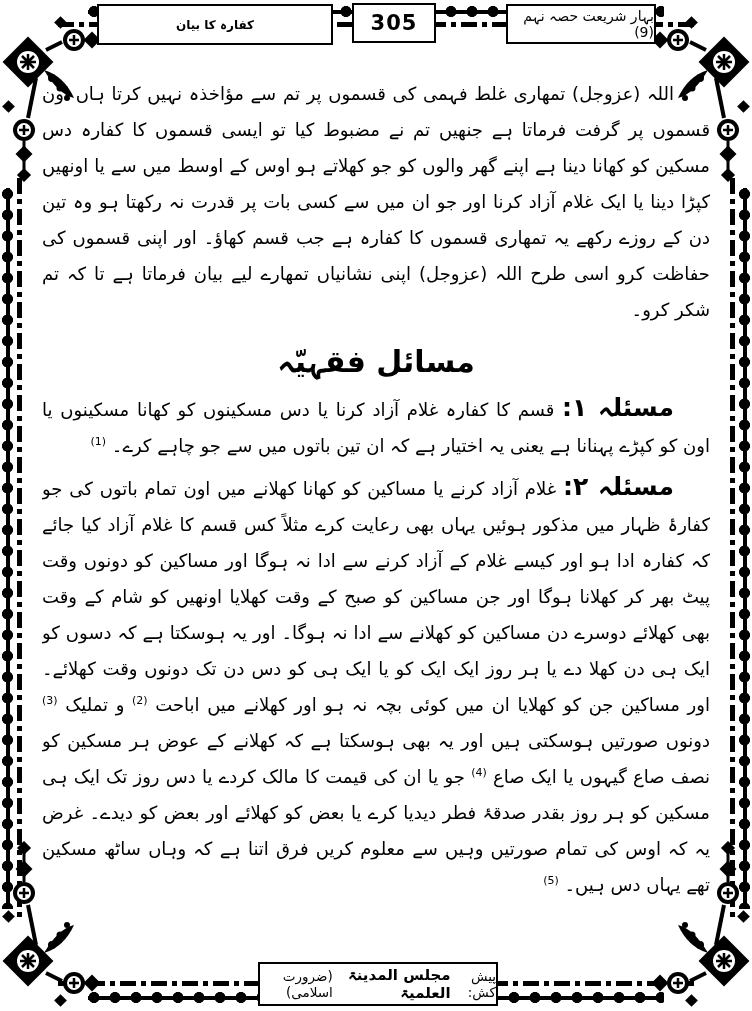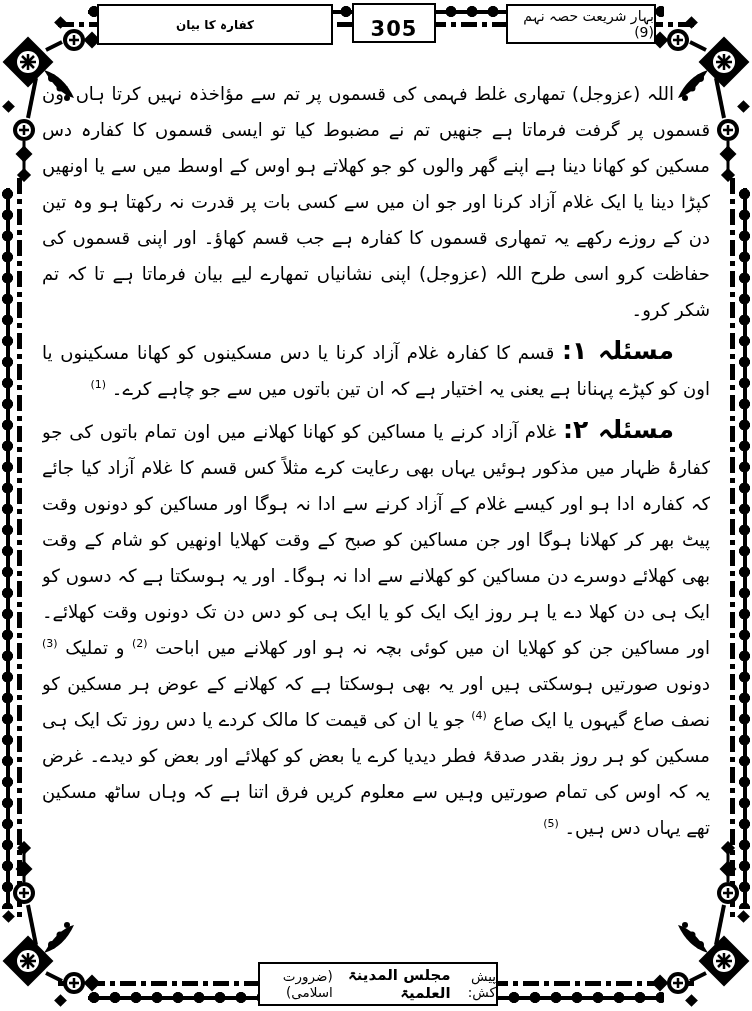--- a/index.html
+++ b/index.html
@@ -29,21 +29,21 @@
   .corner{position:absolute;width:100px;height:170px;}
   .tl{left:0;top:12px;}
   .tr{right:0;top:12px;transform:scaleX(-1);}
   .bl{left:0;bottom:0;transform:scaleY(-1);}
   .br{right:0;bottom:0;transform:scale(-1,-1);}
   
   .hdr-box{position:absolute;background:#fff;border:2.5px solid #000;z-index:5;
     display:flex;align-items:center;justify-content:center;direction:rtl;}
   .box-section{left:97px;top:4px;width:232px;height:37px;font-size:12px;font-weight:bold;}
   .box-page{left:352px;top:3px;width:80px;height:36px;font-size:21px;font-weight:bold;
-    font-family:"DejaVu Sans", sans-serif;letter-spacing:1px;align-items:flex-end;}
+    font-family:"DejaVu Sans", sans-serif;letter-spacing:1px;}
   .box-book{left:506px;top:4px;width:146px;height:36px;font-size:14px;font-weight:normal;}
   .box-footer{left:258px;top:962px;width:236px;height:40px;font-size:13.5px;gap:4px;}
   .box-footer .org{font-weight:bold;font-size:15px;}
   
   .content{position:absolute;top:52px;left:42px;right:42px;height:912px;overflow:hidden;
     direction:rtl;text-align:justify;font-size:18px;line-height:36px;margin-top:24px;}
   .para{margin:0;text-indent:36px;}
   .masala{margin:5px 0 0 0;}
   .masala .mlabel{font-weight:bold;font-size:25px;}
   h1.sec-head{margin:12px 0 6px 0;text-align:center;text-indent:0;
@@ -172,20 +172,21 @@
   <div class="hdr-box box-page">
     <span>305</span>
   </div>
   <div class="hdr-box box-book">
     <span>بہار شریعت حصہ نہم (9)</span>
   </div>
 
   <div class="content" dir="rtl">
     <p class="para">اللہ (عزوجل) تمھاری غلط فہمی کی قسموں پر تم سے مؤاخذہ نہیں کرتا ہاں اون قسموں پر گرفت فرماتا ہے جنھیں تم نے مضبوط کیا تو ایسی قسموں کا کفارہ دس مسکین کو کھانا دینا ہے اپنے گھر والوں کو جو کھلاتے ہو اوس کے اوسط میں سے یا اونھیں کپڑا دینا یا ایک غلام آزاد کرنا اور جو ان میں سے کسی بات پر قدرت نہ رکھتا ہو وہ تین دن کے روزے رکھے یہ تمھاری قسموں کا کفارہ ہے جب قسم کھاؤ۔ اور اپنی قسموں کی حفاظت کرو اسی طرح اللہ (عزوجل) اپنی نشانیاں تمھارے لیے بیان فرماتا ہے تا کہ تم شکر کرو۔</p>
 
+    <h1 class="sec-head">مسائل فقہیّہ</h1>
 
 
     <p class="para masala">
       <span class="mlabel">مسئلہ ۱:</span><span> قسم کا کفارہ غلام آزاد کرنا یا دس مسکینوں کو کھانا مسکینوں یا اون کو کپڑے پہنانا ہے یعنی یہ اختیار ہے کہ ان تین باتوں میں سے جو چاہے کرے۔ </span><sup class="fnmark">(1)</sup>
     </p>
 
     <p class="para masala">
       <span class="mlabel">مسئلہ ۲:</span><span> غلام آزاد کرنے یا مساکین کو کھانا کھلانے میں اون تمام باتوں کی جو کفارۂ ظہار میں مذکور ہوئیں یہاں بھی رعایت کرے مثلاً کس قسم کا غلام آزاد کیا جائے کہ کفارہ ادا ہو اور کیسے غلام کے آزاد کرنے سے ادا نہ ہوگا اور مساکین کو دونوں وقت پیٹ بھر کر کھلانا ہوگا اور جن مساکین کو صبح کے وقت کھلایا اونھیں کو شام کے وقت بھی کھلائے دوسرے دن مساکین کو کھلانے سے ادا نہ ہوگا۔ اور یہ ہوسکتا ہے کہ دسوں کو ایک ہی دن کھلا دے یا ہر روز ایک ایک کو یا ایک ہی کو دس دن تک دونوں وقت کھلائے۔ اور مساکین جن کو کھلایا ان میں کوئی بچہ نہ ہو اور کھلانے میں اباحت </span><sup class="fnmark">(2)</sup><span> و تملیک </span><sup class="fnmark">(3)</sup><span> دونوں صورتیں ہوسکتی ہیں اور یہ بھی ہوسکتا ہے کہ کھلانے کے عوض ہر مسکین کو نصف صاع گیہوں یا ایک صاع </span><sup class="fnmark">(4)</sup><span> جو یا ان کی قیمت کا مالک کردے یا دس روز تک ایک ہی مسکین کو ہر روز بقدر صدقۂ فطر دیدیا کرے یا بعض کو کھلائے اور بعض کو دیدے۔ غرض یہ کہ اوس کی تمام صورتیں وہیں سے معلوم کریں فرق اتنا ہے کہ وہاں ساٹھ مسکین تھے یہاں دس ہیں۔ </span><sup class="fnmark">(5)</sup>
     </p>
 

